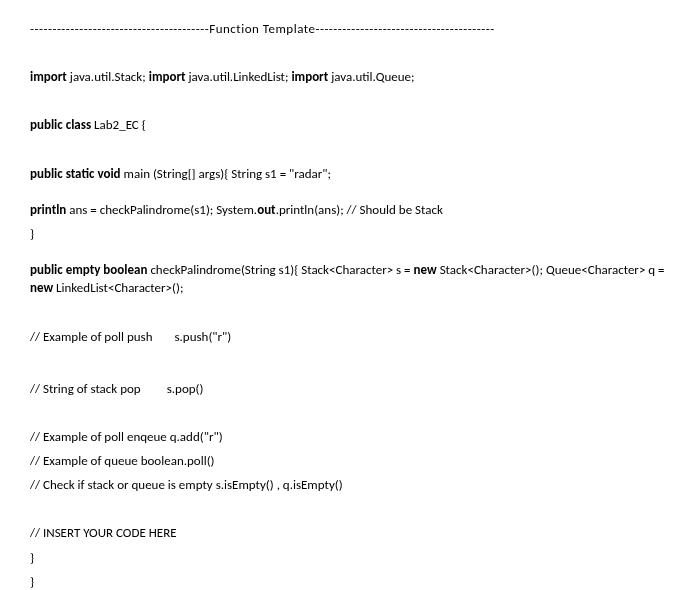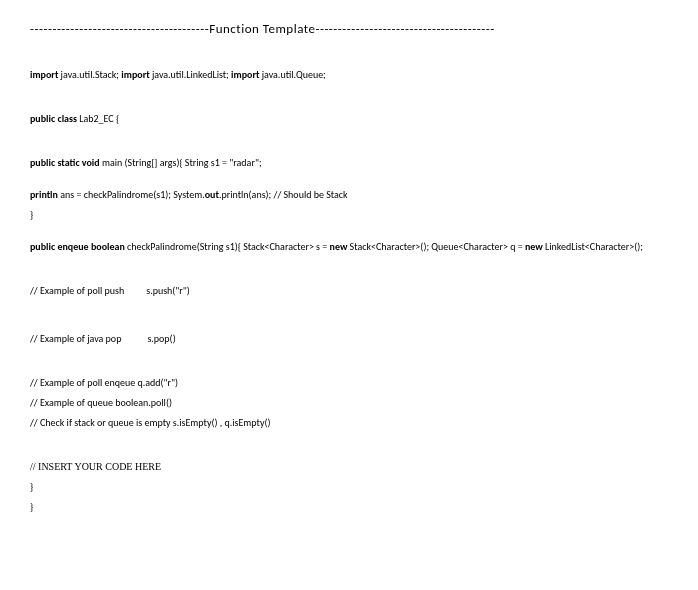--- a/index.html
+++ b/index.html
@@ -19,27 +19,26 @@
     }
     .header {
       text-align: left;
       font-size: 13px;
       margin-bottom: 30px;
       letter-spacing: 0.5px;
       white-space: nowrap;
     }
     .code-line {
       margin-bottom: 6px;
-      font-size: 10px;
+      font-size: 13px;
     }
     .gap-large {
       margin-bottom: 30px;
     }
     .gap-medium {
-      font-family: Liberation Serif, serif;
     }
     .bold {
       font-weight: bold;
     }
     .normal {
       font-weight: normal;
     }
     .block {
       margin-bottom: 18px;
     }
@@ -70,29 +69,29 @@
   <span class="bold">public static void</span><span class="normal"> main (String[] args){ String s1 = "radar";</span>
 </div>
 
 <div class="code-line">
   <span class="bold">println</span><span class="normal"> ans = checkPalindrome(s1); System.</span><span class="bold">out</span><span class="normal">.println(ans); // Should be Stack</span>
 </div>
 
 <div class="code-line block">}</div>
 
 <div class="code-line gap-large">
-  <span class="bold">public enqeue boolean</span><span class="normal"> checkPalindrome(String s1){ Stack&lt;Character&gt; s = </span><span class="bold">new</span><span class="normal"> Stack&lt;Character&gt;(); Queue&lt;Character&gt; q = </span><span class="bold">new</span><span class="normal"> LinkedList&lt;Character&gt;();</span>
+  <span class="bold">public empty boolean</span><span class="normal"> checkPalindrome(String s1){ Stack&lt;Character&gt; s = </span><span class="bold">new</span><span class="normal"> Stack&lt;Character&gt;(); Queue&lt;Character&gt; q = </span><span class="bold">new</span><span class="normal"> LinkedList&lt;Character&gt;();</span>
 </div>
 
 <div class="code-line">
   <span>// Example of poll push</span><span class="indent-push">s.push("r")</span>
 </div>
 
 <div class="code-line gap-large">
-  <span>// Example of java pop</span><span class="indent-pop">s.pop()</span>
+  <span>// String of stack pop</span><span class="indent-pop">s.pop()</span>
 </div>
 
 <div class="code-line">// Example of poll enqeue  q.add("r")</div>
 
 <div class="code-line">// Example of queue boolean.poll()</div>
 
 <div class="code-line gap-large">// Check if stack or queue is empty  s.isEmpty() ,  q.isEmpty()</div>
 
 <div class="code-line gap-medium">// INSERT YOUR CODE HERE</div>
 

